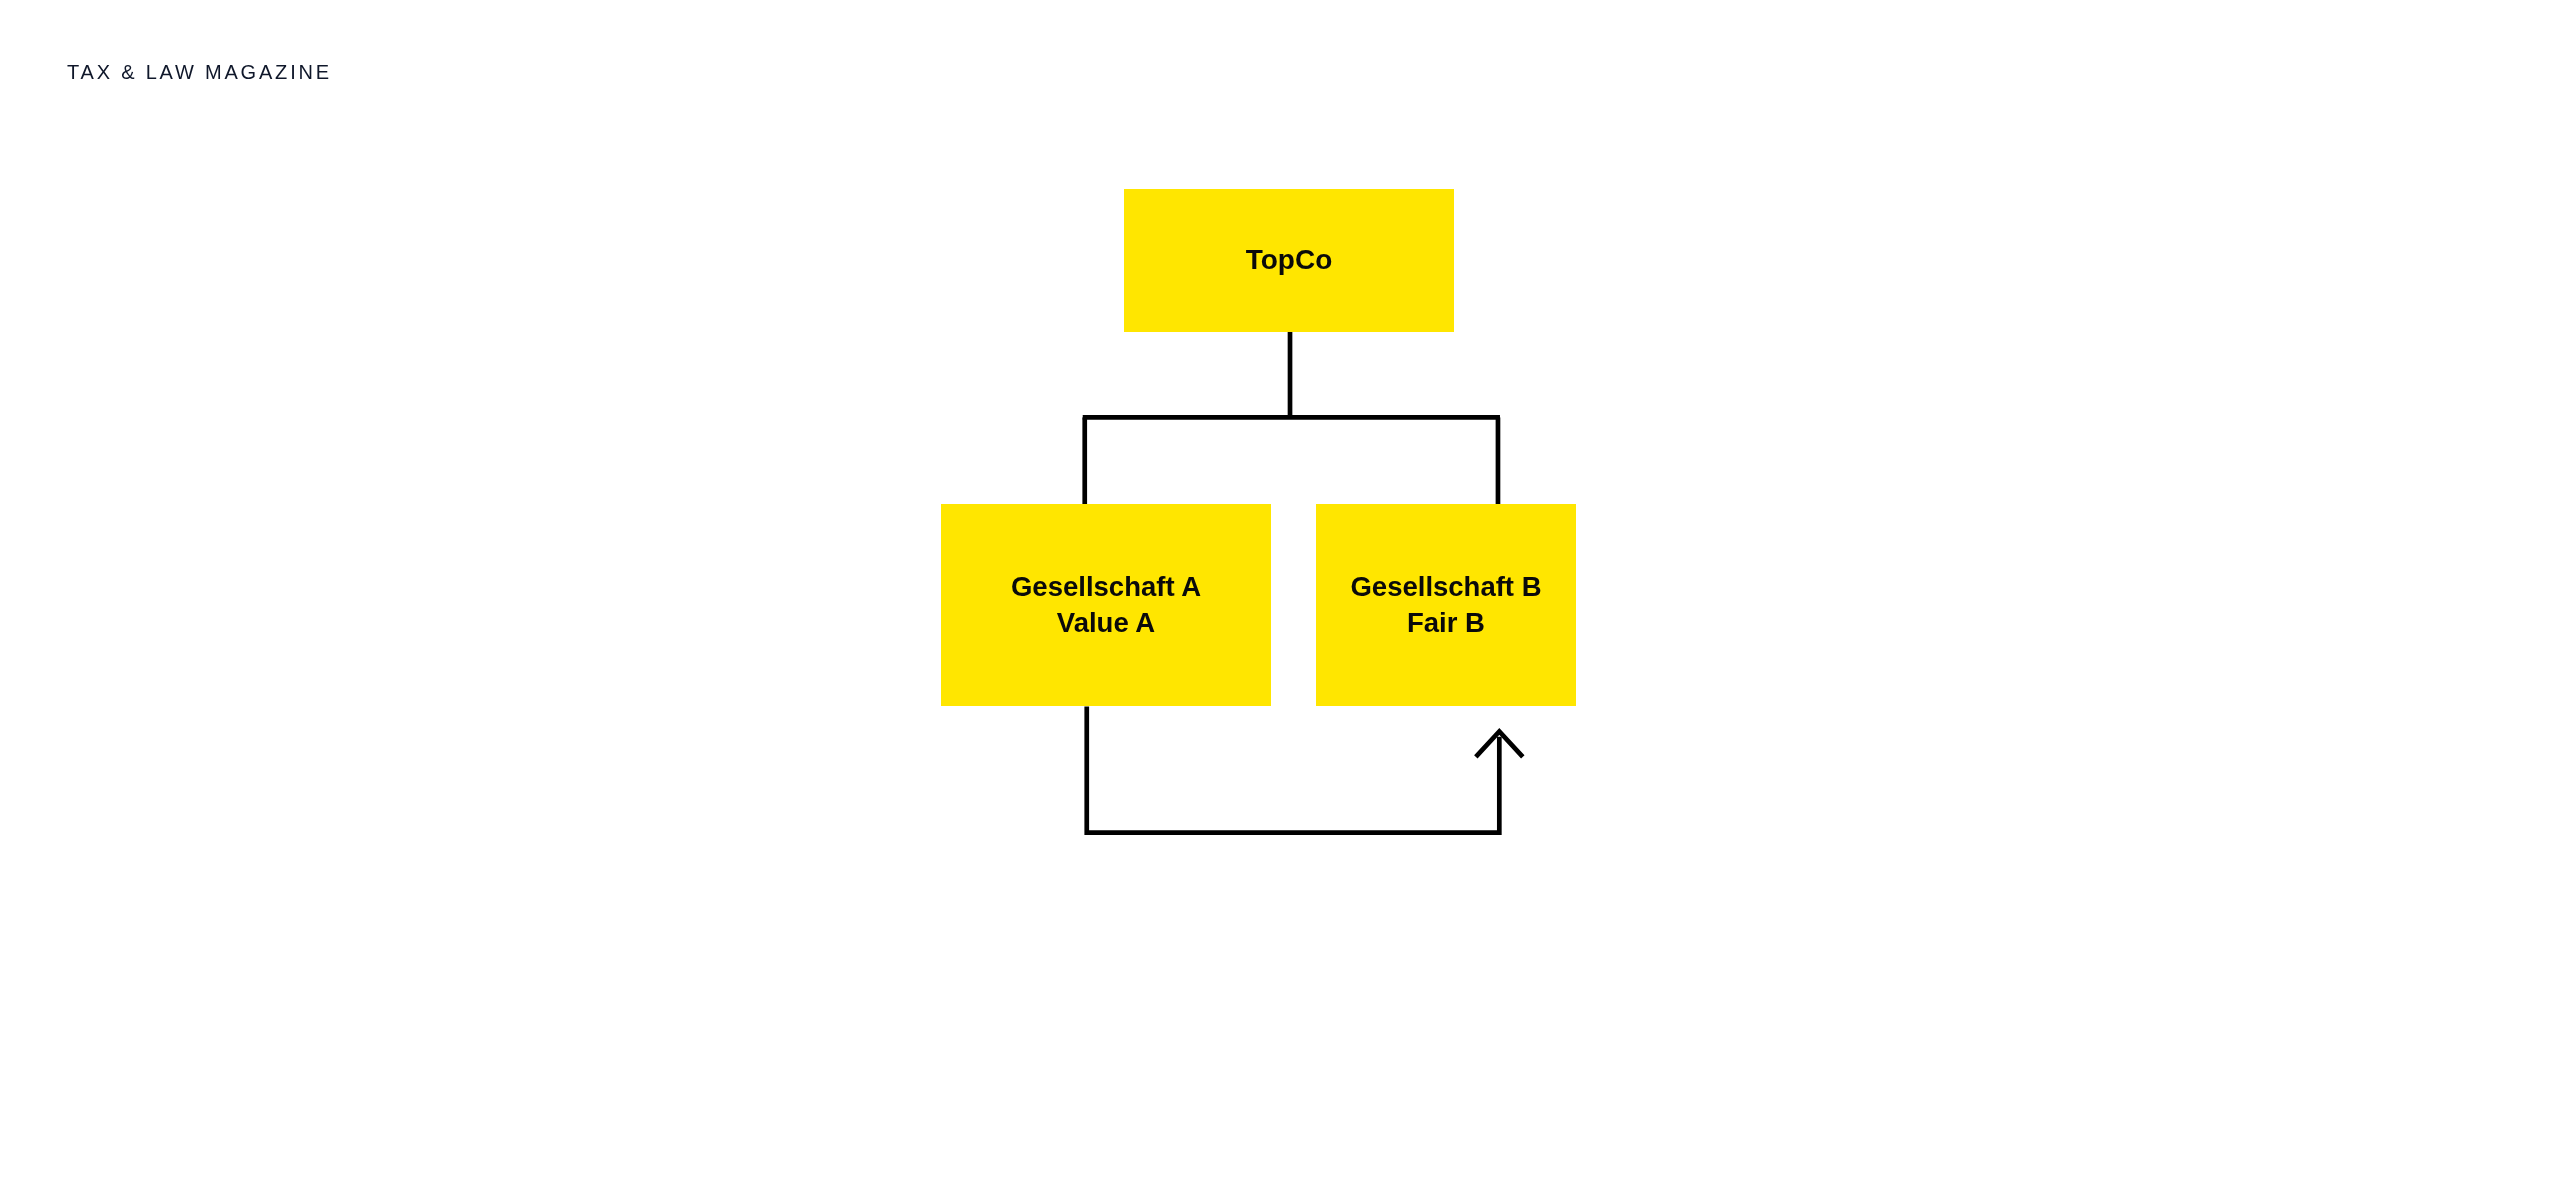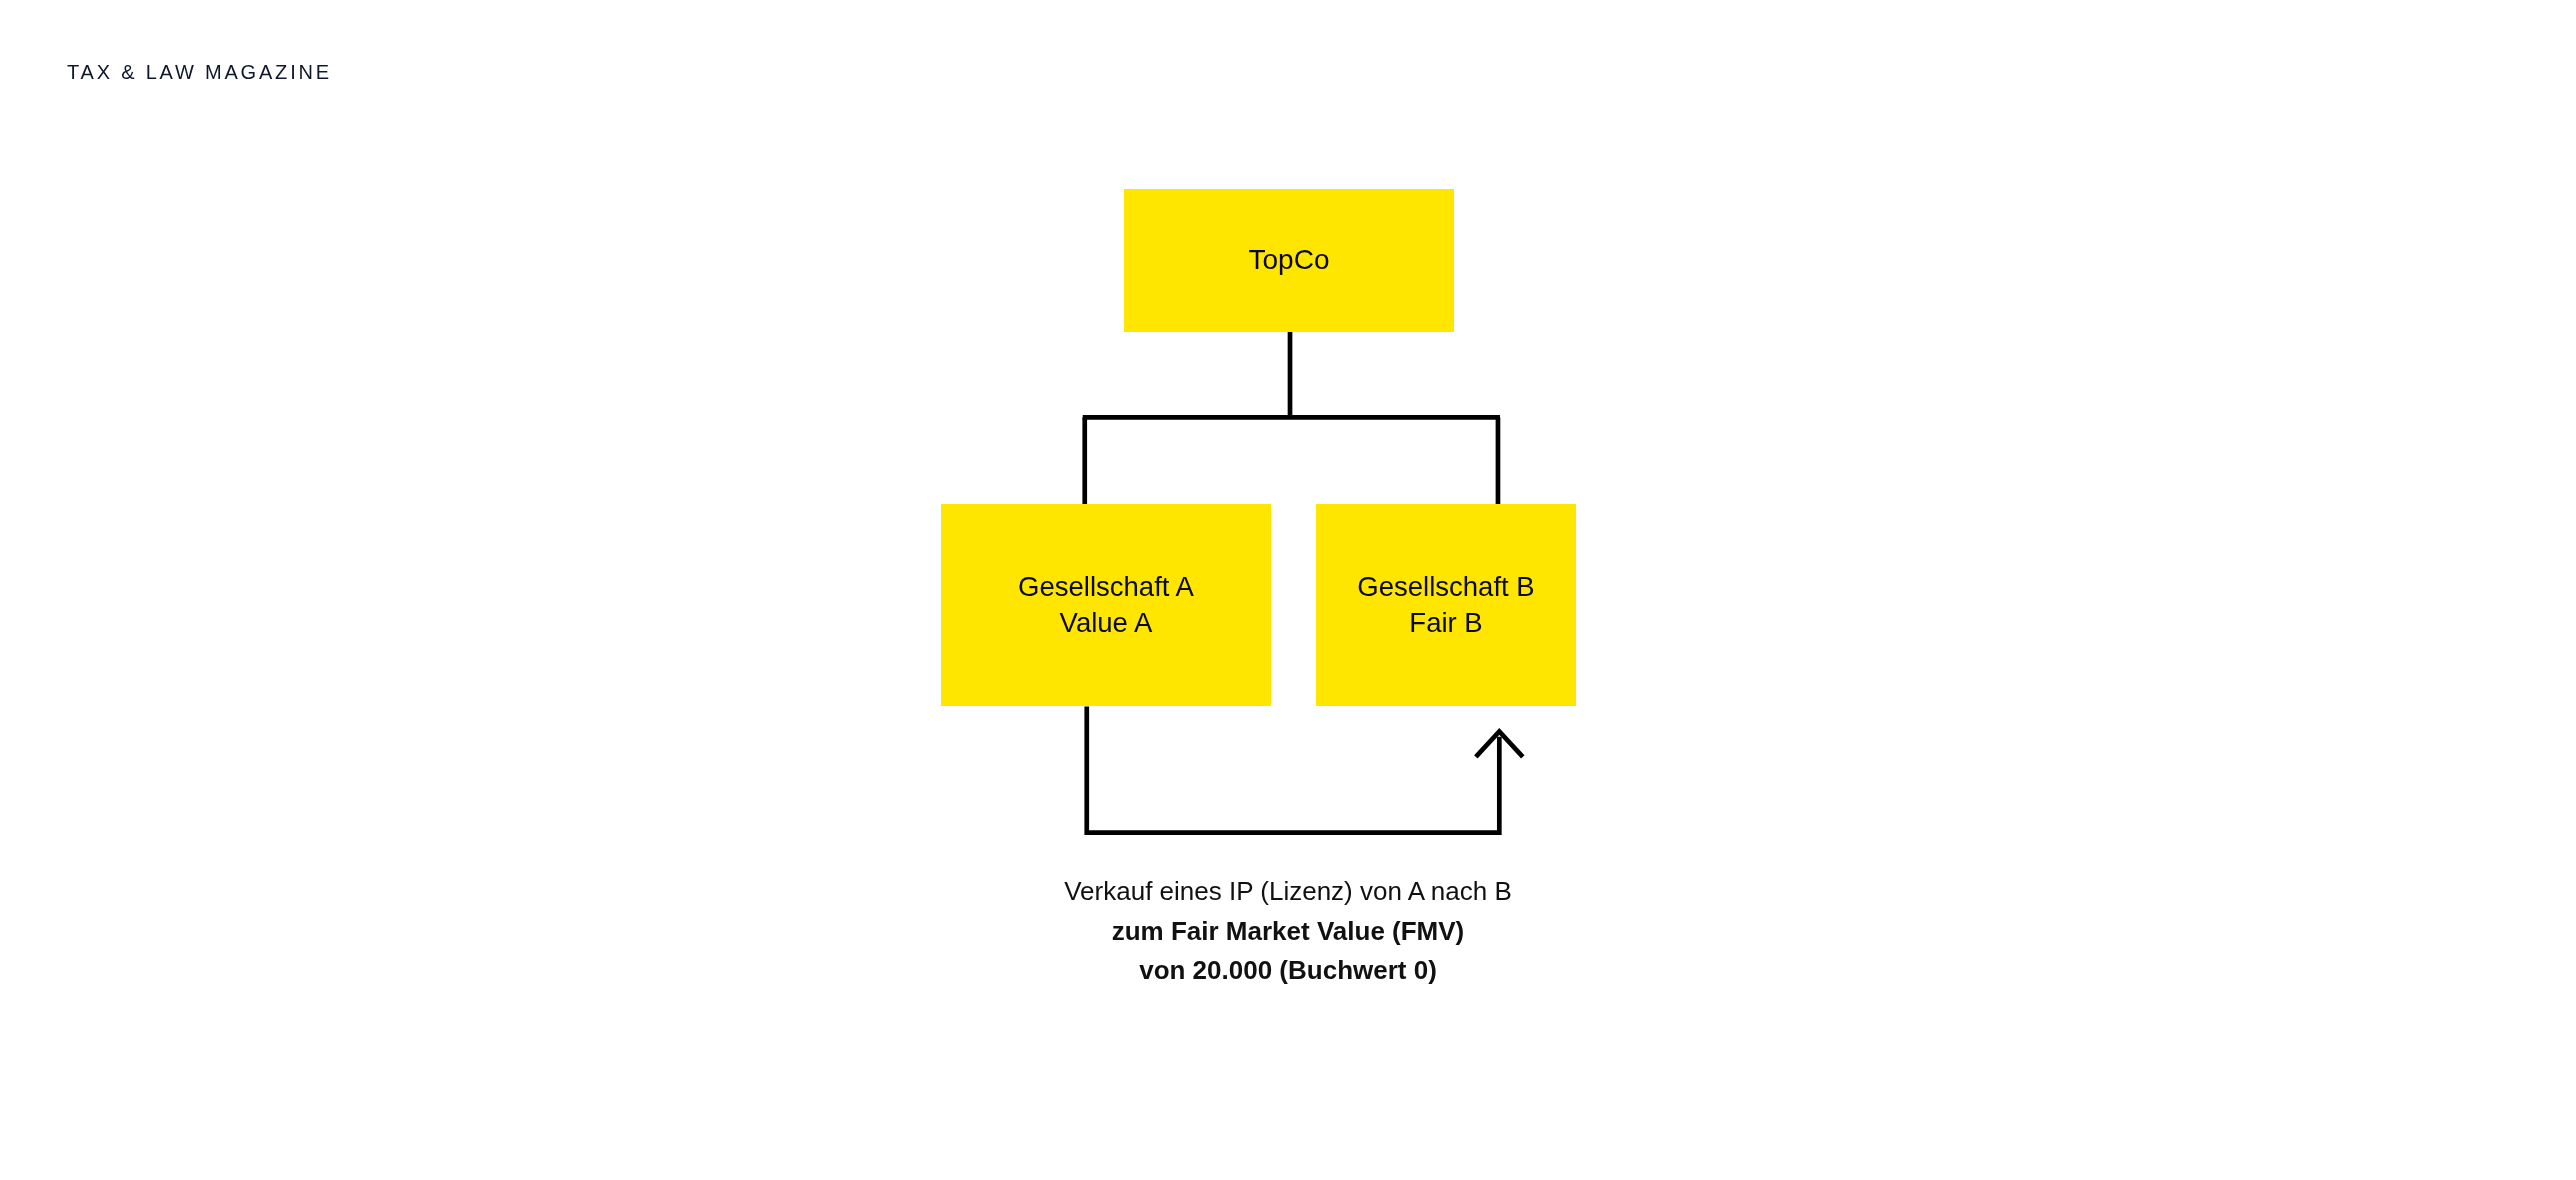--- a/index.html
+++ b/index.html
@@ -55,21 +55,21 @@
     background: #ffe600;
     display: flex;
     flex-direction: column;
     align-items: center;
     justify-content: center;
     box-sizing: border-box;
     z-index: 5;
   }
   .entity-line {
     font-family: "Liberation Sans", sans-serif;
-    font-weight: normal;
+    font-weight: bold;
     color: #0a0a0a;
     text-align: right;
     line-height: 1.30;
     white-space: nowrap;
   }
 
   #box-topco {
     left: 1124px;
     top: 189px;
     width: 330px;
@@ -151,20 +151,15 @@
   <div class="entity-box" id="box-gesellschaft-a">
     <div class="entity-line">Gesellschaft A</div>
     <div class="entity-line">Value A</div>
   </div>
 
   <div class="entity-box" id="box-gesellschaft-b">
     <div class="entity-line">Gesellschaft B</div>
     <div class="entity-line">Fair B</div>
   </div>
 
-  <div id="diagram-caption">
-    <div class="caption-line regular">Verkauf eines IP (Lizenz) von A nach B</div>
-    <div class="caption-line bold">zum Fair Market Value (FMV)</div>
-    <div class="caption-line bold">von 20.000 (Buchwert 0)</div>
-  </div>
 
 </div>
 
 
 </body></html>

